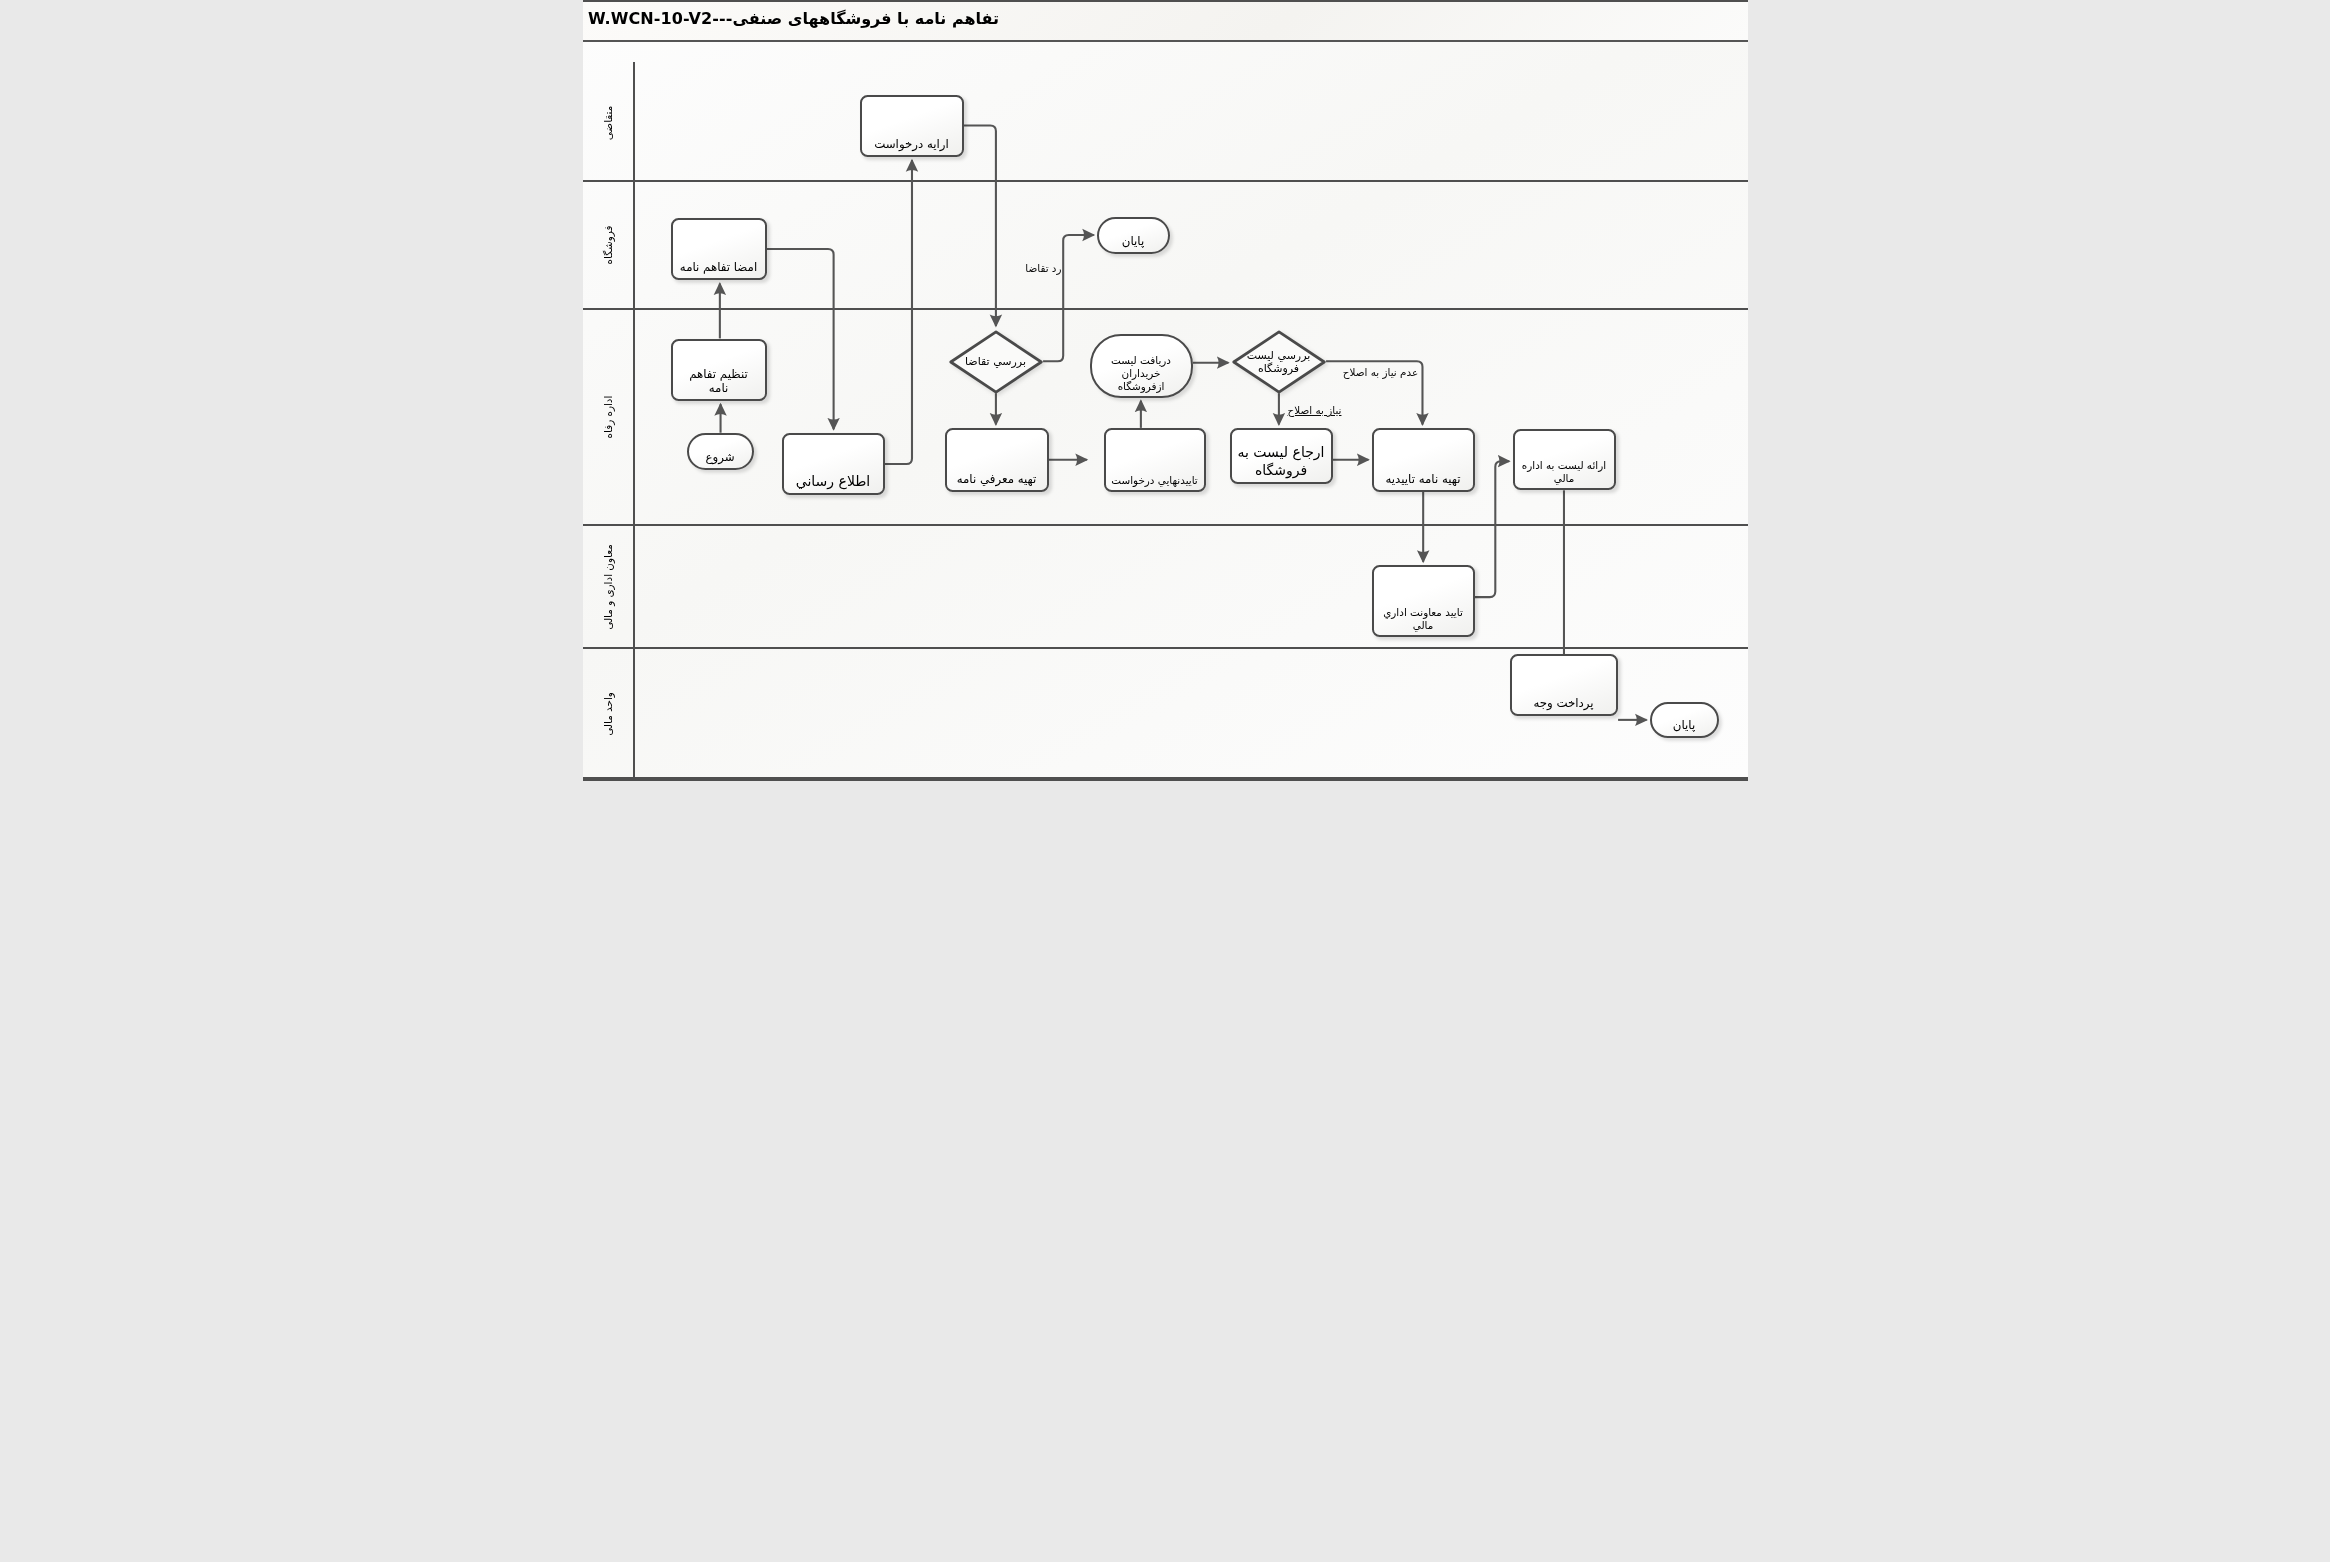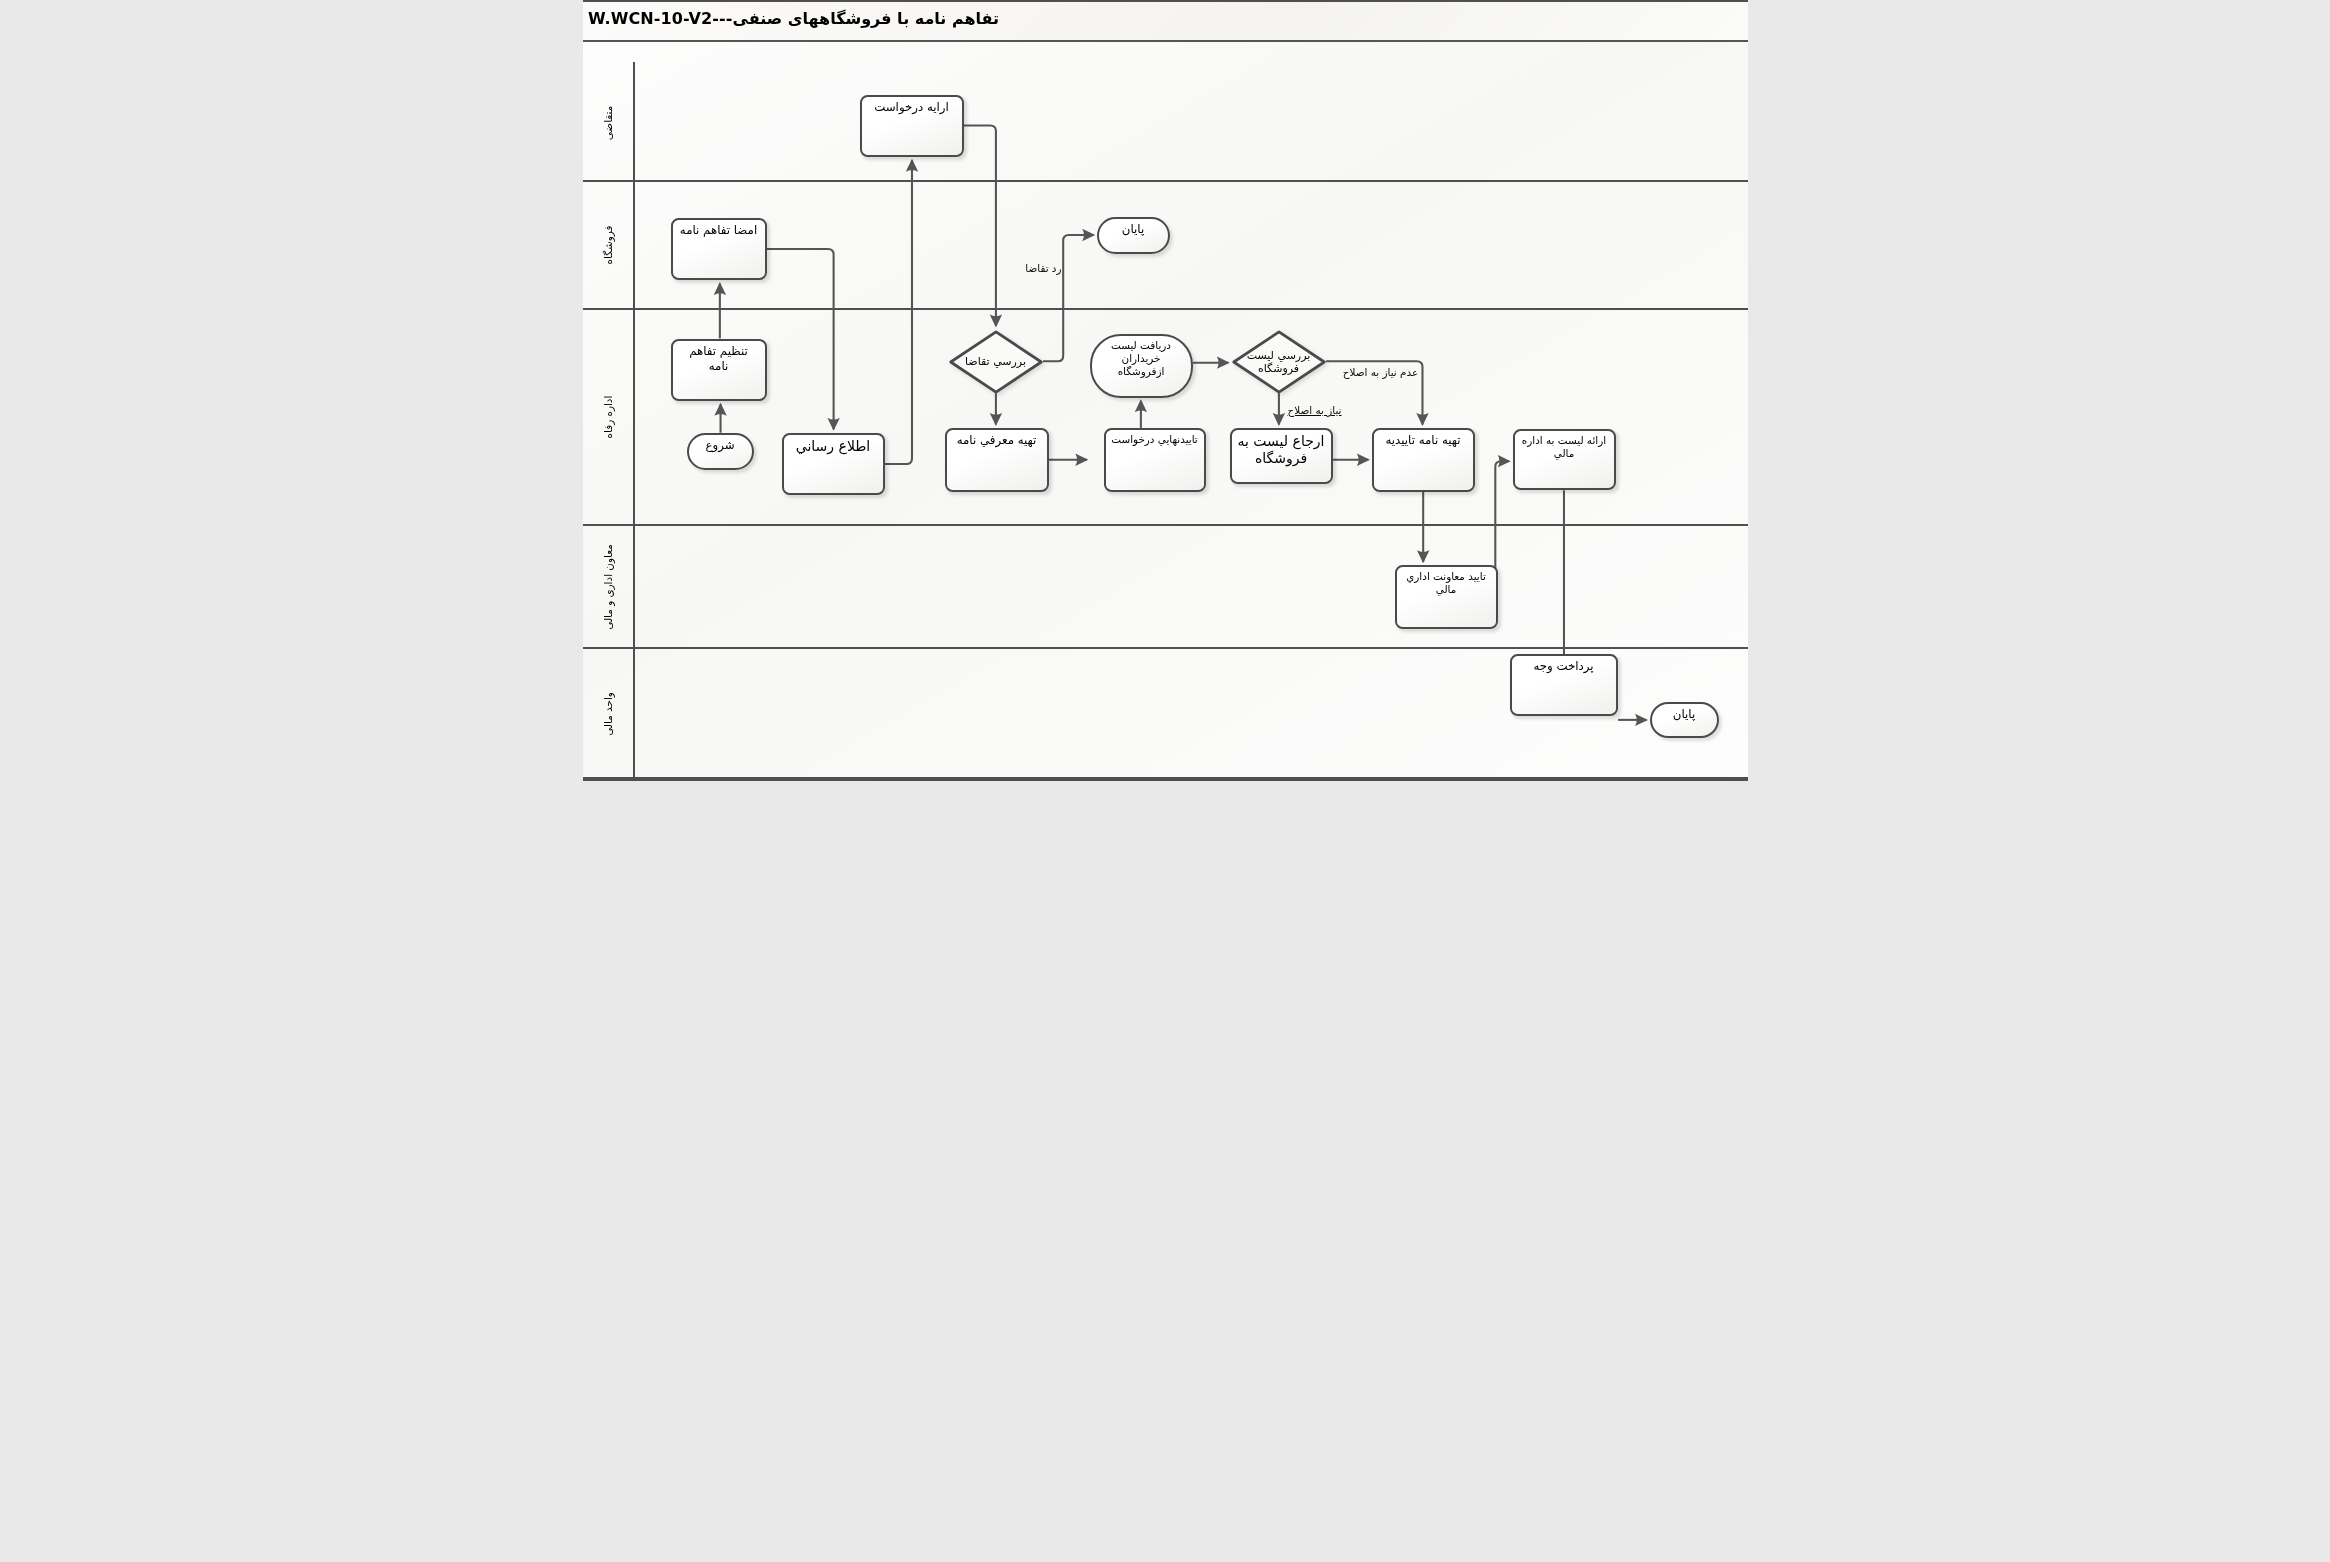--- a/index.html
+++ b/index.html
@@ -24,21 +24,21 @@
   .lane-label{position:absolute;left:50%;top:50%;transform:translate(-50%,-50%) rotate(-90deg);
     white-space:nowrap;font-size:10.4px;color:#000;direction:rtl;}
   .label-sep{position:absolute;left:50px;top:60px;width:2.8px;height:717px;background:#4f4f4f;}
   
   svg.edges{position:absolute;left:0;top:0;width:1165px;height:781px;pointer-events:none;}
   .edge-label{position:absolute;font-size:10.4px;color:#0a0a0a;direction:rtl;white-space:nowrap;}
   
   .node{position:absolute;box-sizing:border-box;border:2.1px solid #4a4a4a;border-radius:7.6px;
     background:linear-gradient(160deg,#ffffff 40%,#f0f0ee 100%);
     box-shadow:2.8px 2.8px 3.5px rgba(0,0,0,.13);
-    display:flex;align-items:flex-start;justify-content:center;text-align:center;
+    display:flex;align-items:flex-end;justify-content:center;text-align:center;
     font-size:11.8px;line-height:1.25;direction:rtl;padding:2.8px 5.6px;}
   .stadium{border-radius:693px;}
   .fs-lg{font-size:14px;}
   .fs-sm{font-size:10.4px;}
   .diamond{position:absolute;display:flex;align-items:center;justify-content:center;text-align:center;
     font-size:11px;line-height:1.2;direction:rtl;}
   .diamond>svg{position:absolute;left:0;top:0;filter:drop-shadow(2.8px 2.8px 2.1px rgba(0,0,0,.13));}
   .diamond>.dtext{position:relative;z-index:1;padding:0 7px;}
 </style>
 </head>
@@ -163,21 +163,21 @@
   </div>
 
   <div class="node" style="left:789px;top:426px;width:103px;height:64px;">
     <span>تهيه نامه تاييديه</span>
   </div>
 
   <div class="node fs-sm" style="left:930px;top:427px;width:103px;height:61px;">
     <span>ارائه ليست به اداره مالي</span>
   </div>
 
-  <div class="node fs-sm" style="left:789px;top:563px;width:103px;height:64px;margin-left:23px;">
+  <div class="node fs-sm" style="left:789px;top:563px;width:103px;height:72px;">
     <span>تاييد معاونت اداري مالي</span>
   </div>
 
   <div class="node" style="left:927px;top:652px;width:108px;height:62px;">
     <span>پرداخت وجه</span>
   </div>
 
   <div class="node stadium" style="left:1067px;top:700px;width:69px;height:36px;">
     <span>پایان</span>
   </div>

